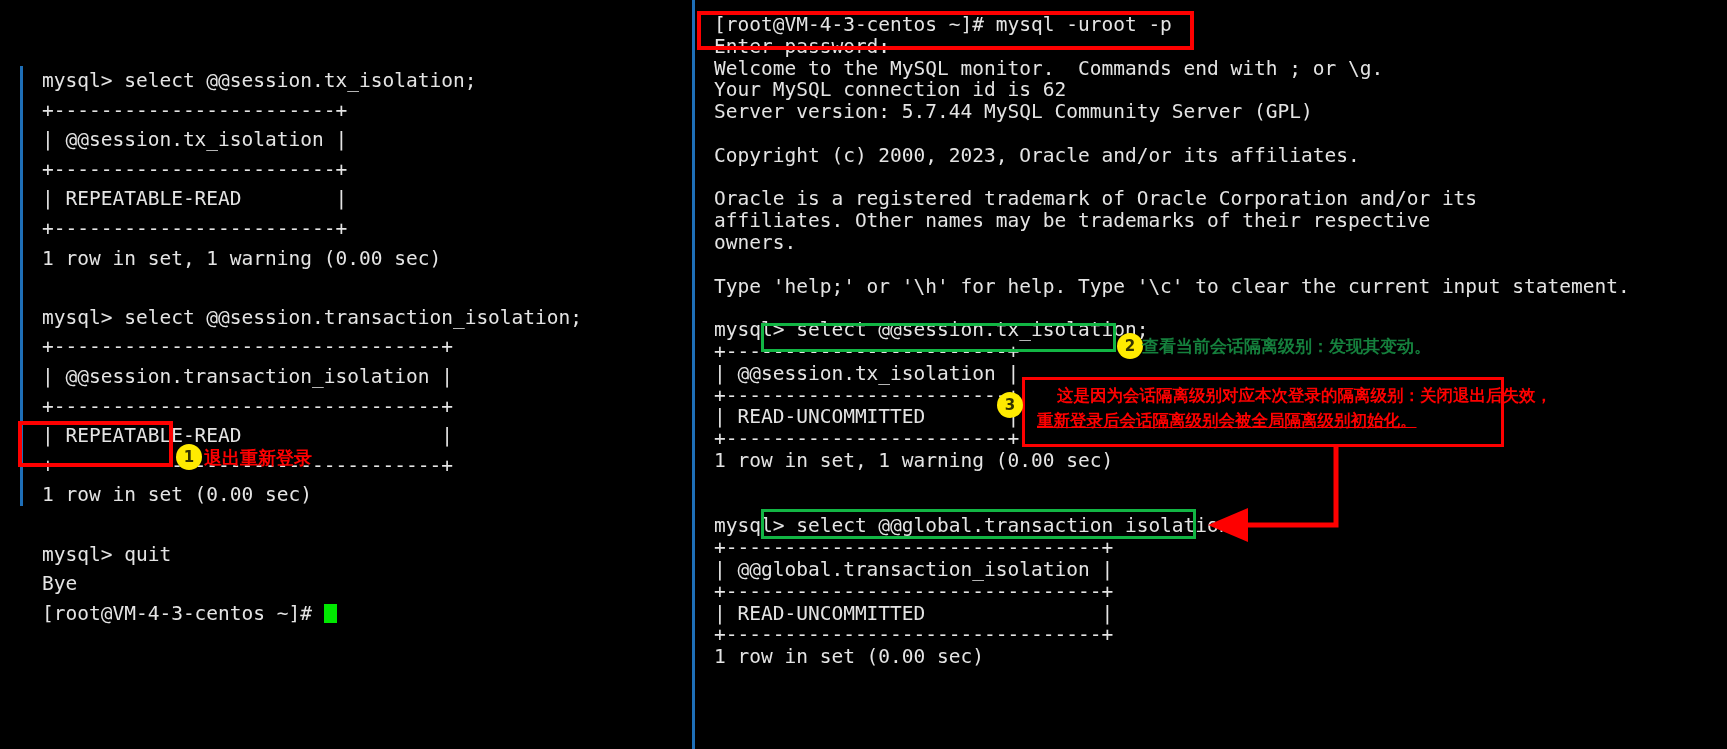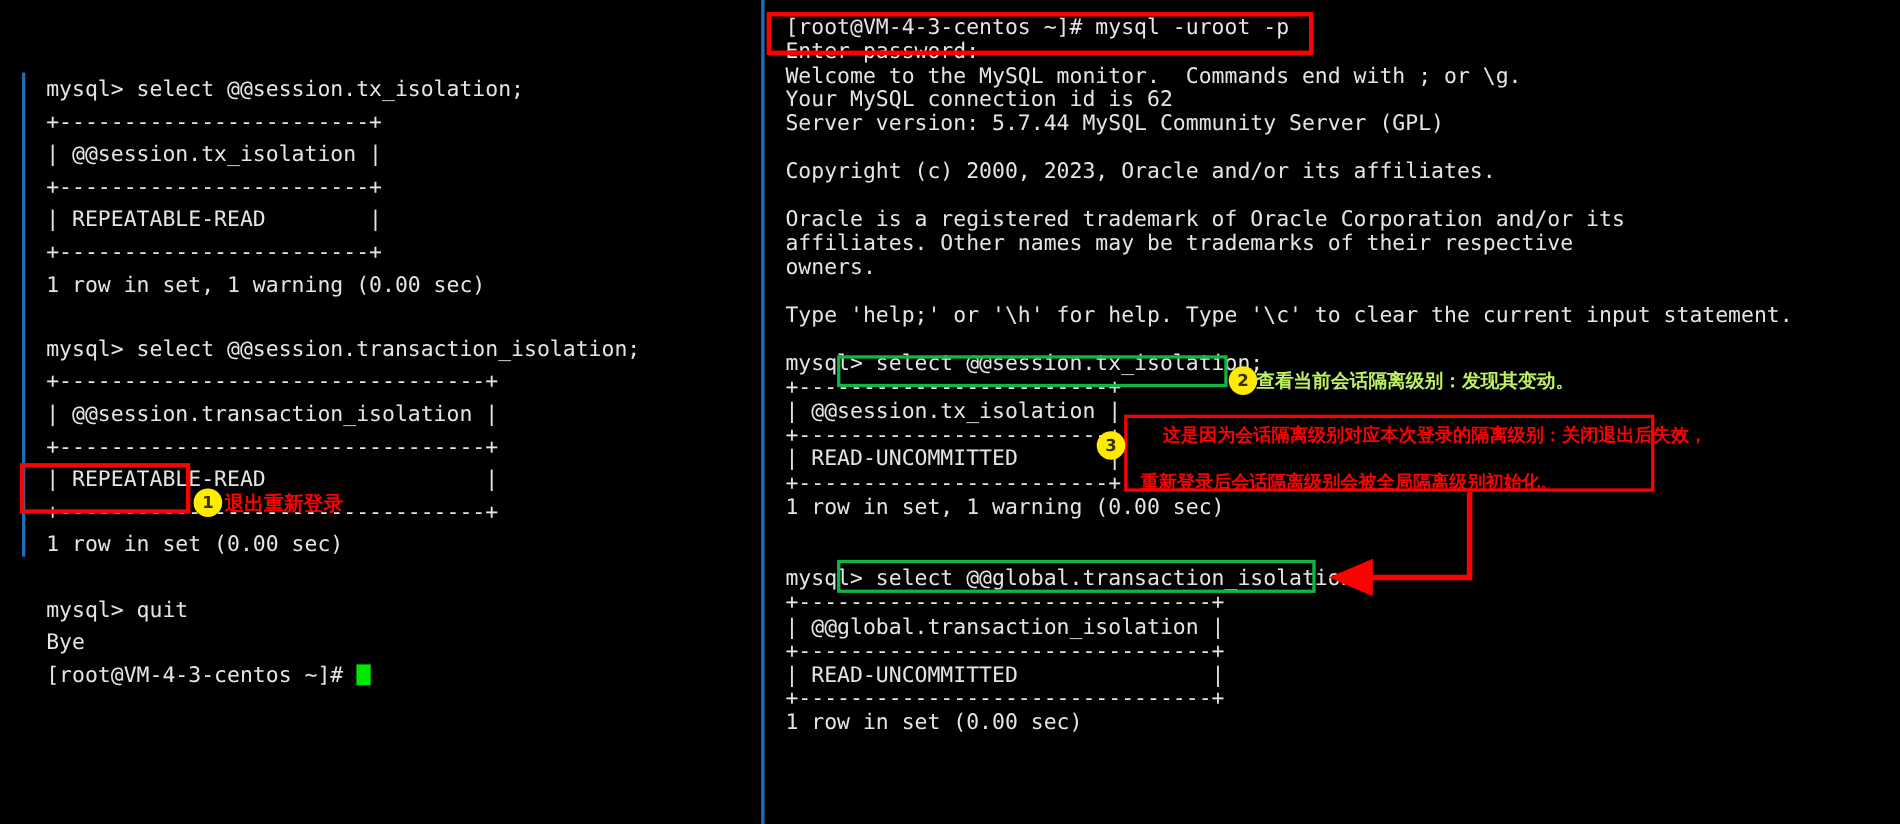--- a/index.html
+++ b/index.html
@@ -98,21 +98,21 @@
   }
 
   
   .callout {
     position: absolute;
     font-family: "DejaVu Sans", "Liberation Sans", sans-serif;
     font-weight: bold;
     white-space: nowrap;
   }
   .callout-red   { color: #fe0000; }
-  .callout-green { color: #bef264; }
+  .callout-green { color: #15803d; }
 
   #note1-text { left: 204px; top: 446px; font-size: 18px; }
   #note2-text { left: 1142px; top: 335px; font-size: 17px; }
 
   #note3-box {
     position: absolute;
     left: 1022px;
     top: 377px;
     width: 482px;
     height: 70px;
@@ -122,21 +122,21 @@
   #note3-l1, #note3-l2 {
     position: absolute;
     left: 1037px;
     font-family: "DejaVu Sans", "Liberation Sans", sans-serif;
     font-weight: bold;
     color: #fe0000;
     font-size: 16.5px;
     white-space: nowrap;
   }
   #note3-l1 { top: 385px; margin-left: 20px; }
-  #note3-l2 { top: 428px; text-decoration: underline; }
+  #note3-l2 { top: 410px; text-decoration: underline; }
 
   svg.overlay {
     position: absolute;
     left: 0; top: 0;
     width: 1727px;
     height: 749px;
     pointer-events: none;
   }
 </style>
 </head>

